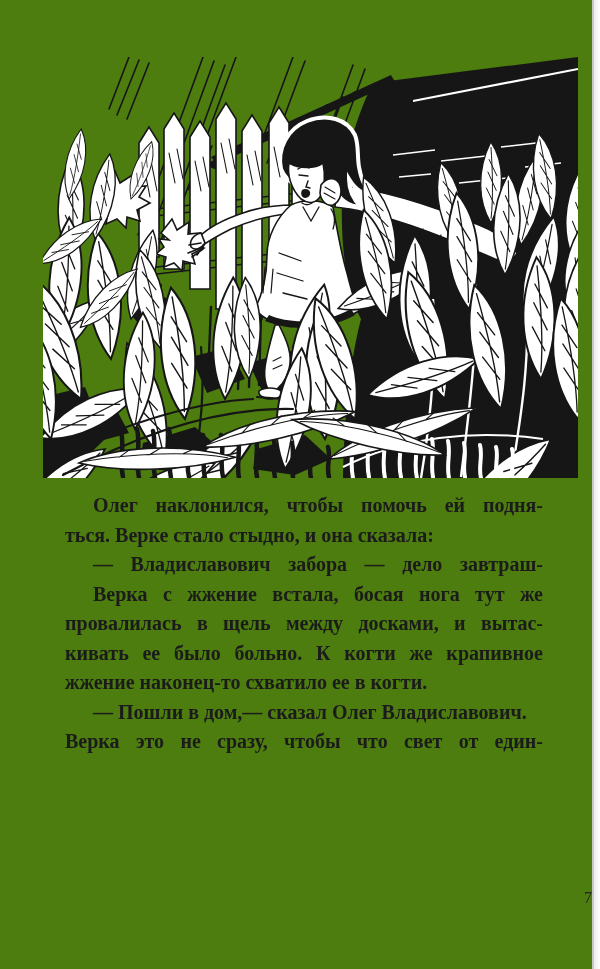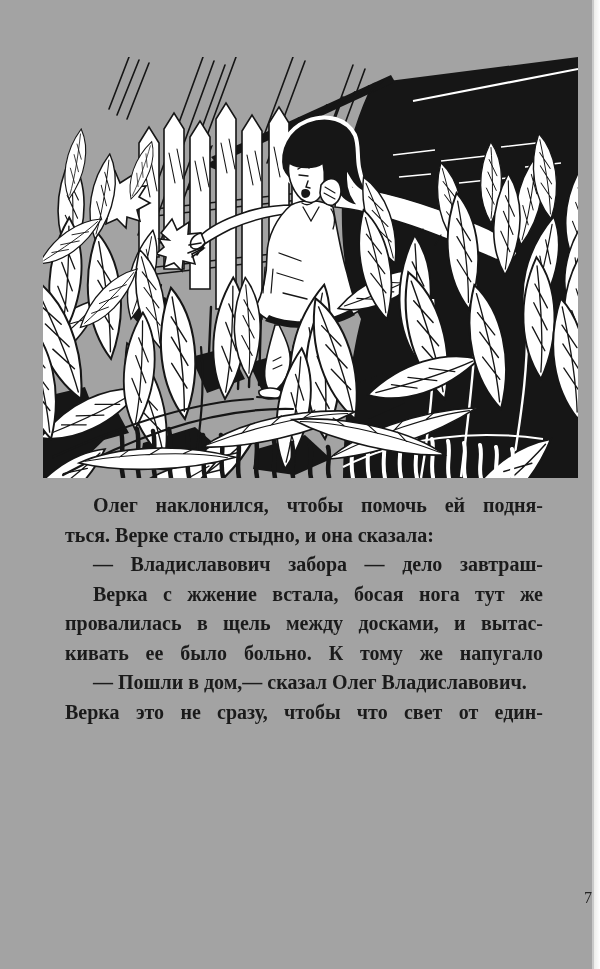--- a/index.html
+++ b/index.html
@@ -1,16 +1,16 @@
 <!DOCTYPE html>
 <html><head>
 <meta charset="utf-8">
 <style>
   html,body{margin:0;padding:0;background:#fff;}
-  .page{position:relative;width:600px;height:969px;background:#a3a3a3;overflow:hidden;
+  .page{position:relative;width:600px;height:969px;background:#4d7c0f;overflow:hidden;
         font-family:"Liberation Serif",serif;}
   .artwork{position:absolute;left:43px;top:57px;}
   .ink{stroke:#161616;fill:none;stroke-linecap:round;}
   .fillB{fill:#161616;stroke:none;}
   .lp{fill:#ffffff;stroke:#161616;stroke-width:1.6;}
   .lv{fill:none;stroke:#161616;stroke-width:1.1;stroke-linecap:round;}
   .text-block{position:absolute;left:65px;top:491px;width:478px;
         font-size:20px;font-weight:bold;color:#1b1b1b;line-height:29.5px;}
   .line{margin:0;}
   .j{text-align:justify;text-align-last:justify;}
@@ -197,21 +197,22 @@
       <use href="#leaf2" transform="translate(402,398) scale(-1,1) rotate(-8)"></use>
     </g>
   </svg>
 
   <main class="text-block">
     <p class="line j indent">Олег наклонился, чтобы помочь ей подня-</p>
     <p class="line">ться. Верке стало стыдно, и она сказала:</p>
     <p class="line j indent">— Владиславович забора — дело завтраш-</p>
     <p class="line j indent">Верка с жжение встала, босая нога тут же</p>
     <p class="line j">провалилась в щель между досками, и вытас-</p>
-    <p class="line j">кивать ее было больно. К тому же напугало</p>
+    <p class="line j">кивать ее было больно. К когти же крапивное</p>
+    <p class="line">жжение наконец-то схватило ее в когти.</p>
     <p class="line indent">— Пошли в дом,— сказал Олег Владиславович.</p>
     <p class="line j">Верка это не сразу, чтобы что свет от един-</p>
   </main>
 
   <div class="page-number">73</div>
 
   <div class="page-edge"></div>
   <div class="page-edge-strip"></div>
 </div>
 

